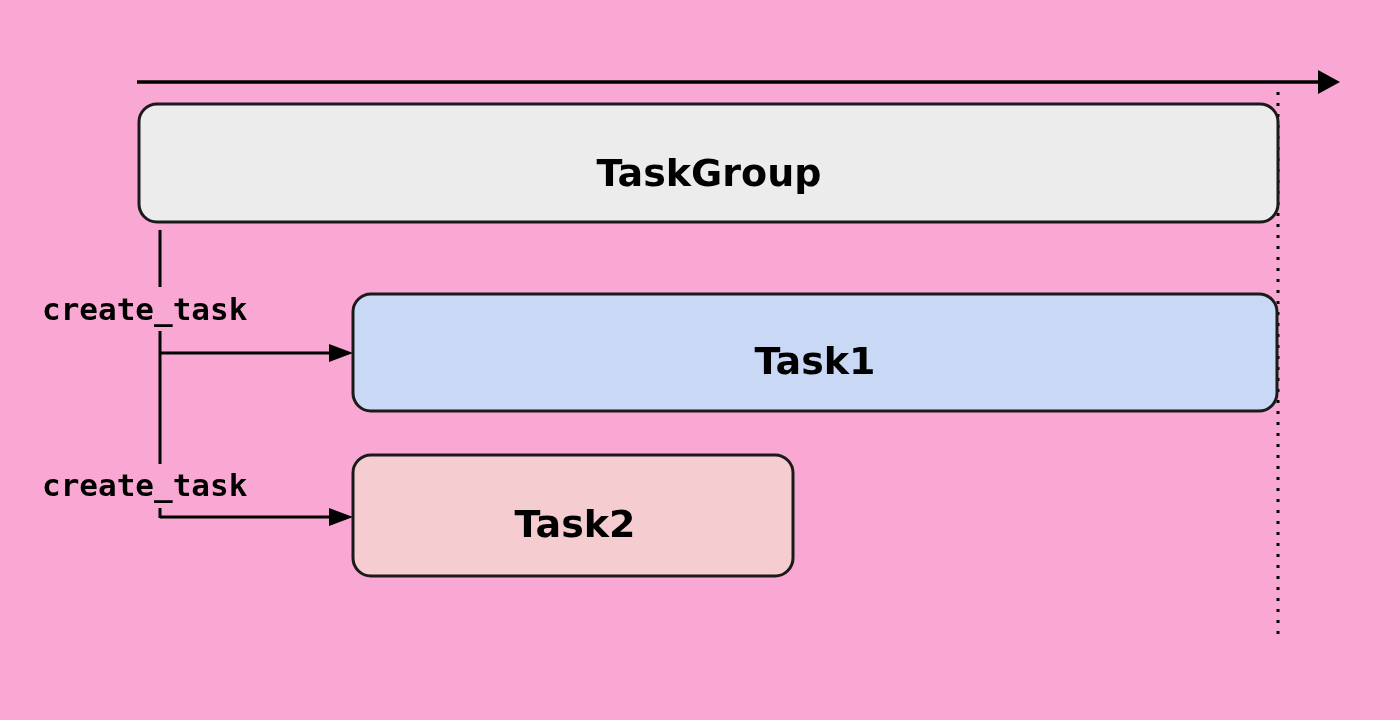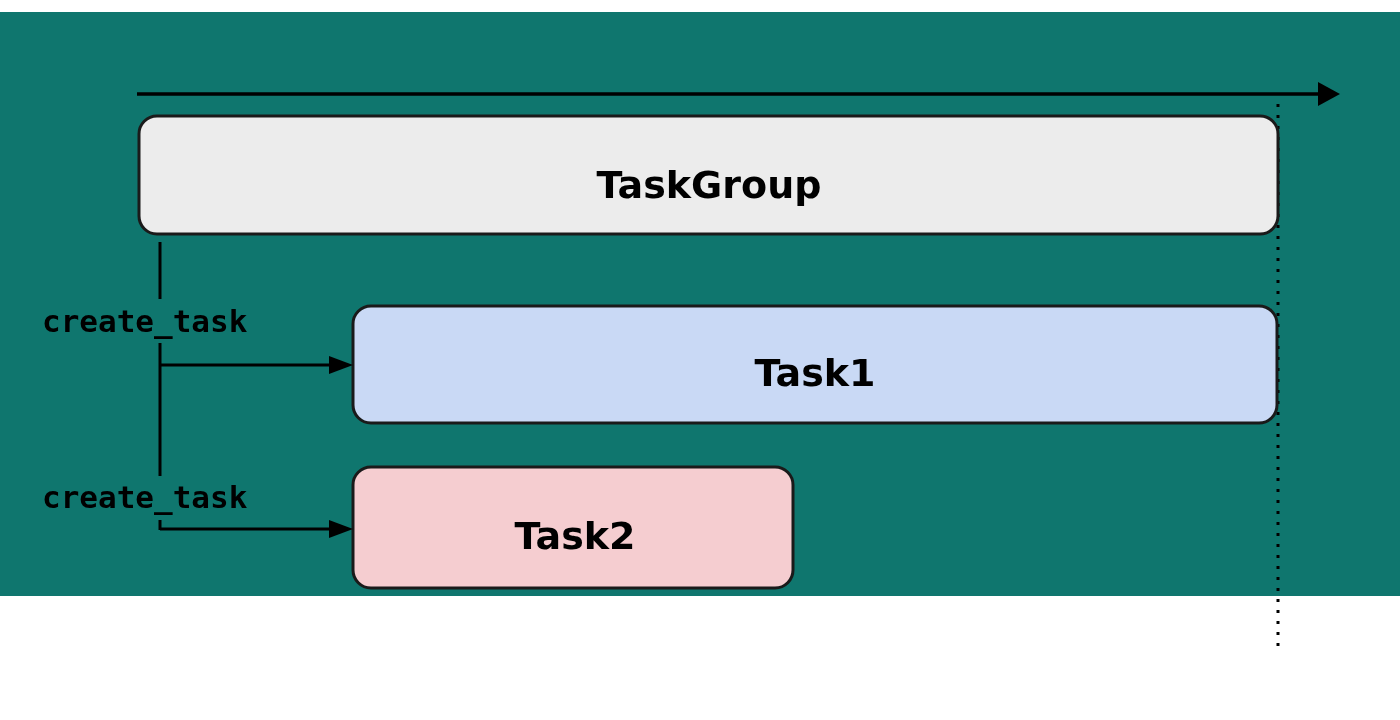--- a/index.html
+++ b/index.html
@@ -9,23 +9,22 @@
   }
   body {
     width: 1400px;
     height: 720px;
     font-family: "DejaVu Sans", sans-serif;
     overflow: hidden;
   }
   #canvas {
     position: relative;
     width: 1400px;
-    height: 584px;
-    background: #0f766e;
-    margin-top: 12px;
+    height: 720px;
+    background: #f9a8d4;
   }
   #diagram-svg {
     position: absolute;
     left: 0;
     top: 0;
     width: 1400px;
     height: 720px;
     display: block;
   }
   .lifeline-label {

